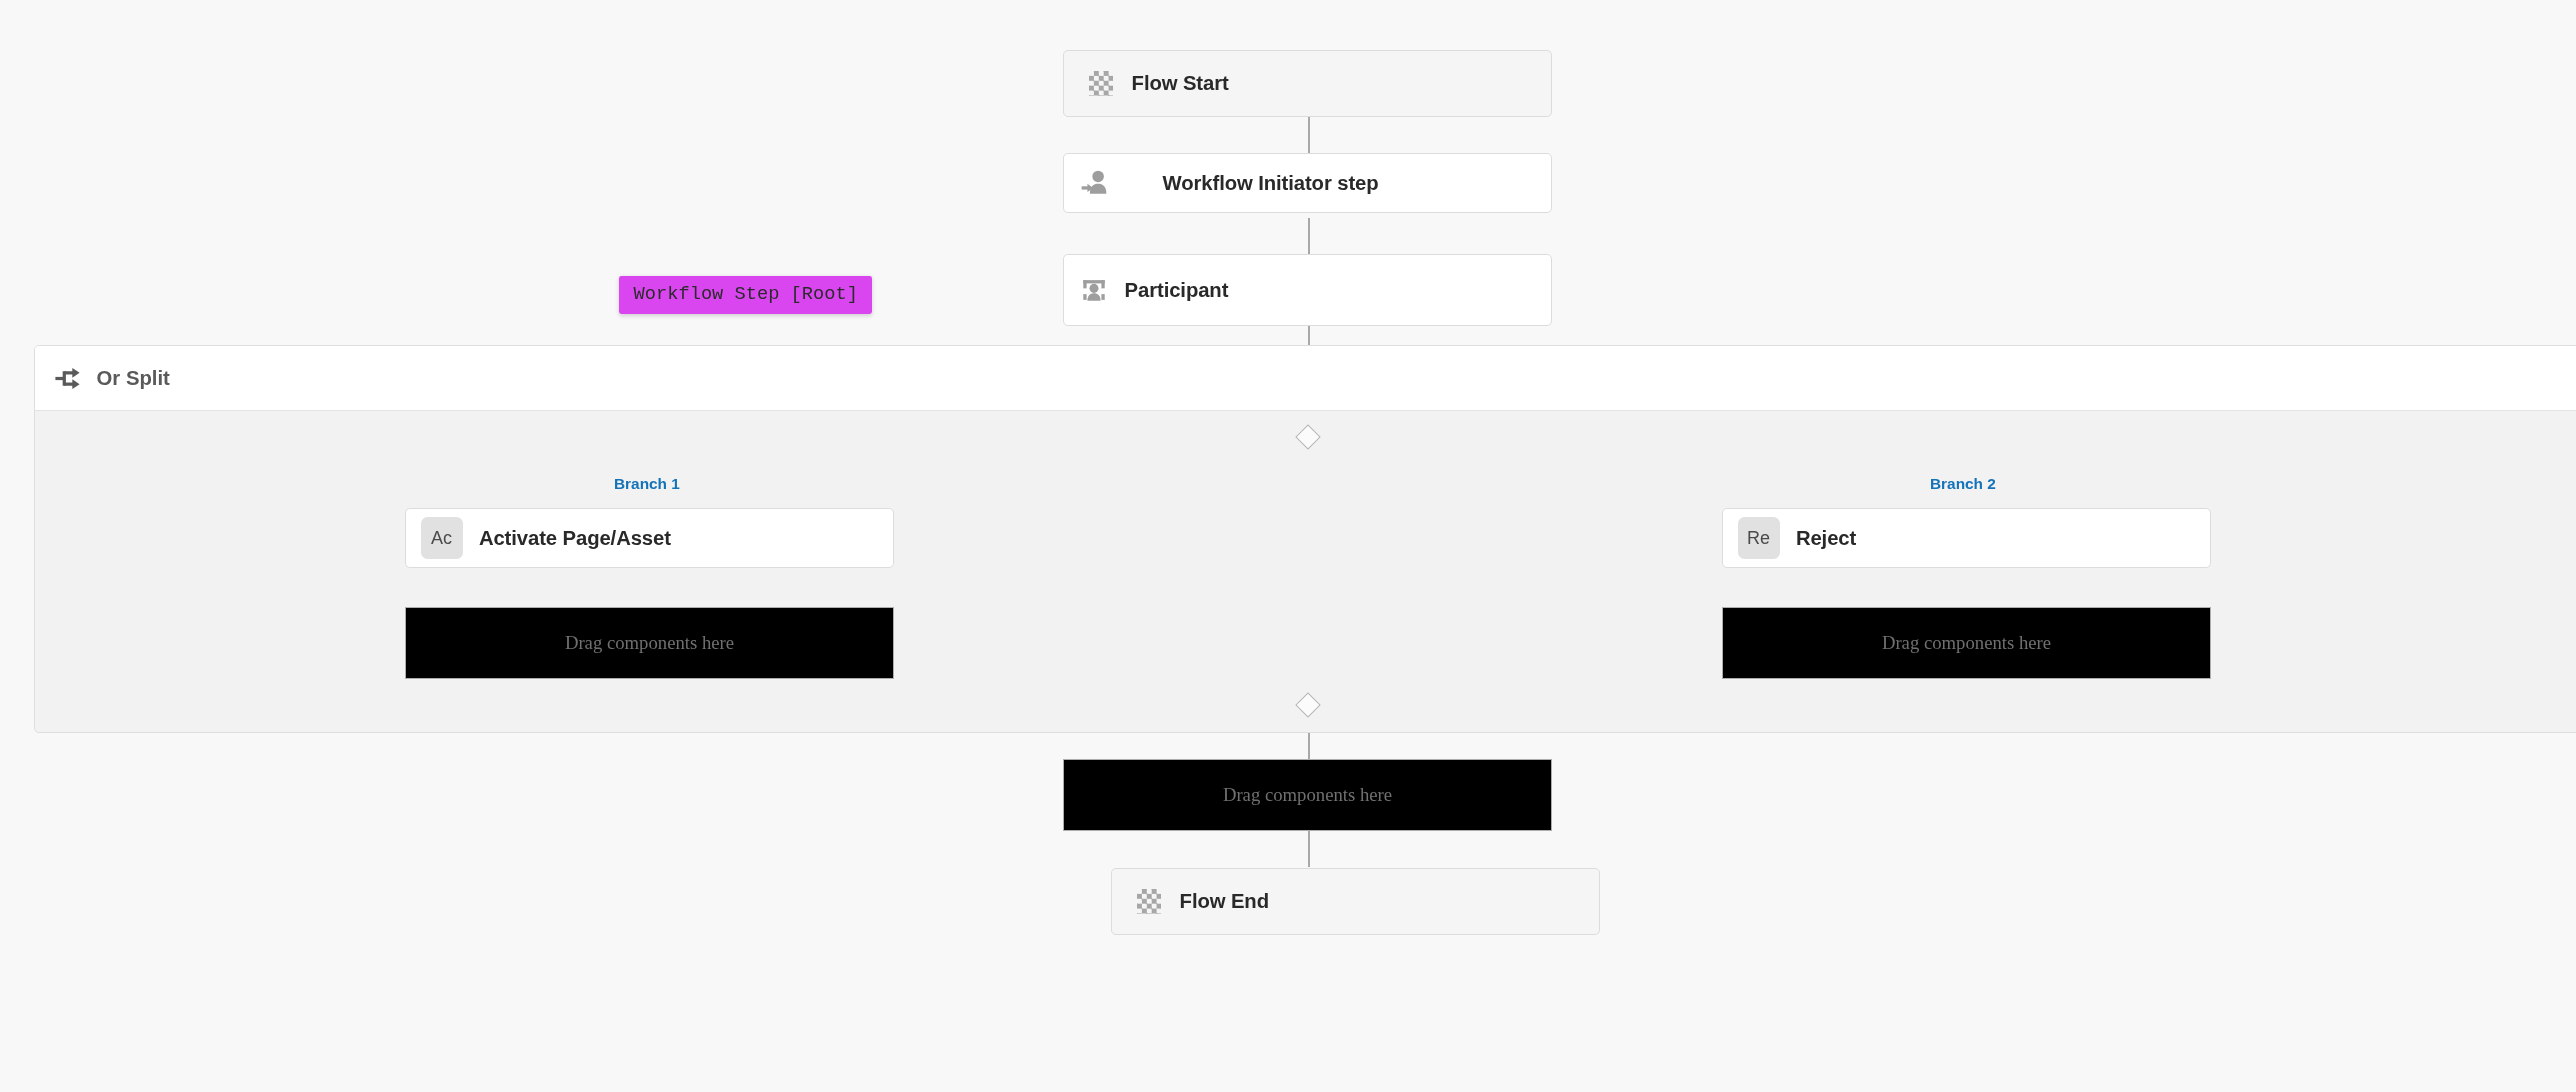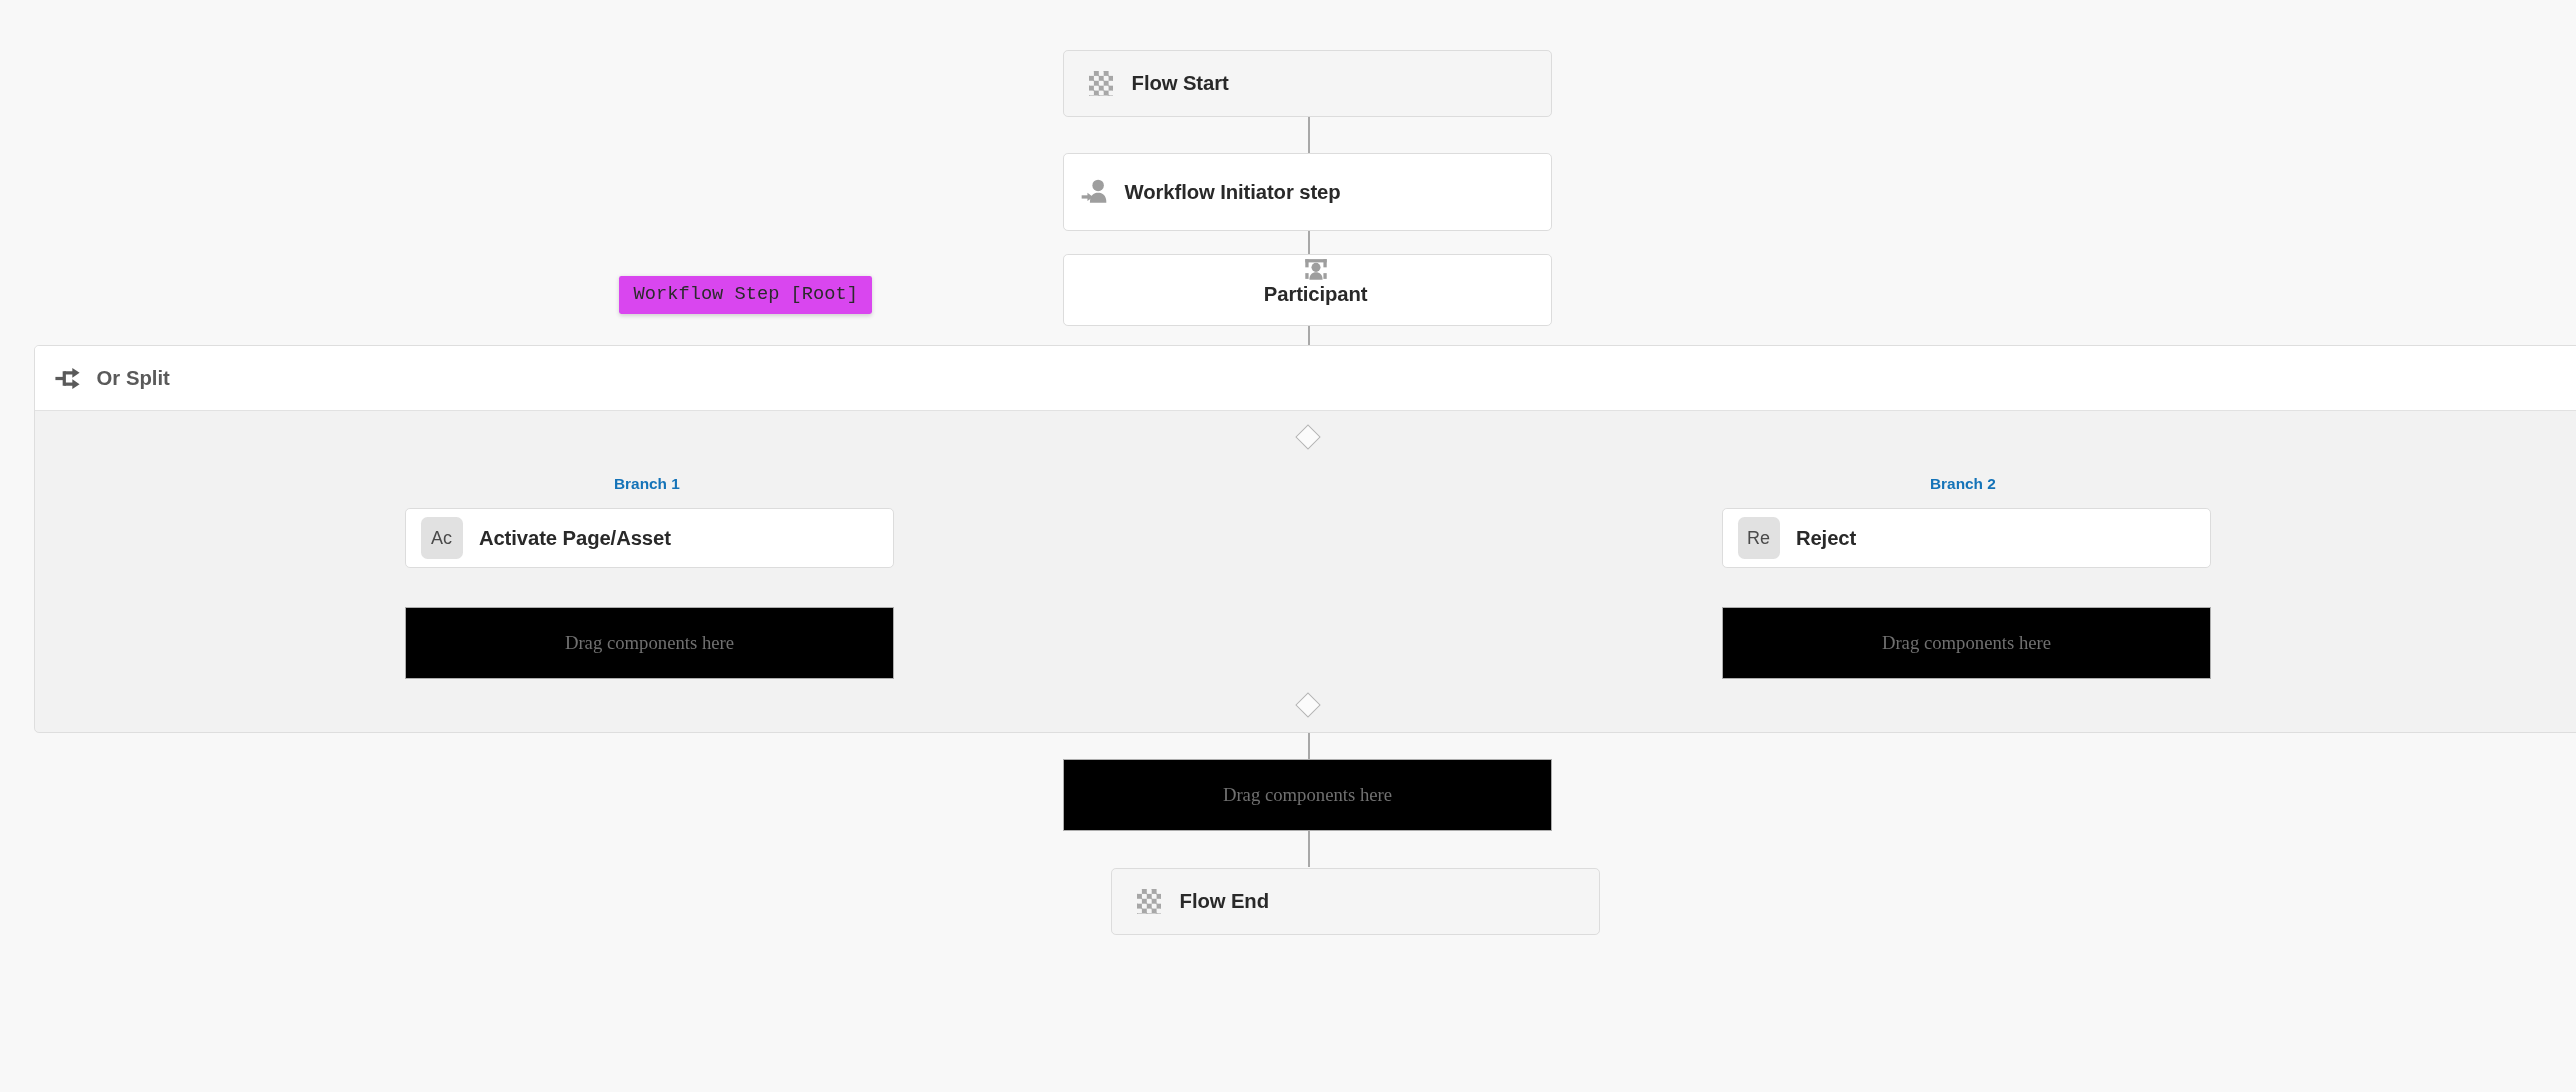--- a/index.html
+++ b/index.html
@@ -239,35 +239,35 @@
 
   <div class="conn-v" style="left:1308px; top:830px; height:37px;"></div>
 
   <div class="node terminal" style="left:1063px; top:50px; width:489px; height:67px;">
     <span class="node-icon">
       <span class="checker"></span>
     </span>
     <span class="node-label">Flow Start</span>
   </div>
 
-  <div class="node" style="left:1063px; top:153px; width:489px; height:78px;">
+  <div class="node" style="left:1063px; top:153px; width:489px; height:60px;gap:38px;">
     <span class="node-icon">
       <svg width="28" height="28" viewBox="0 0 34 34">
         <g fill="#9e9e9e">
           <circle cx="22" cy="9" r="7"></circle>
           <path d="M12 30 C12 21 16.5 18 22 18 C27.5 18 32 21 32 30 Z"></path>
           <rect x="2" y="21" width="9" height="4"></rect>
           <polygon points="9,18 16,23 9,28"></polygon>
         </g>
       </svg>
     </span>
     <span class="node-label">Workflow Initiator step</span>
   </div>
 
-  <div class="node" style="left:1063px; top:254px; width:489px; height:72px;flex-direction:column;">
+  <div class="node" style="left:1063px; top:254px; width:489px; height:72px;">
     <span class="node-icon">
       <svg width="28" height="28" viewBox="0 0 34 34">
         <g fill="#9e9e9e">
           <rect x="4" y="5" width="26" height="4"></rect>
           <rect x="4" y="5" width="4" height="10"></rect>
           <rect x="26" y="5" width="4" height="10"></rect>
           <rect x="4" y="22" width="4" height="7"></rect>
           <rect x="26" y="22" width="4" height="7"></rect>
           <circle cx="17" cy="15" r="5.5"></circle>
           <path d="M9 30 C9 23.5 12.6 21 17 21 C21.4 21 25 23.5 25 30 Z"></path>

